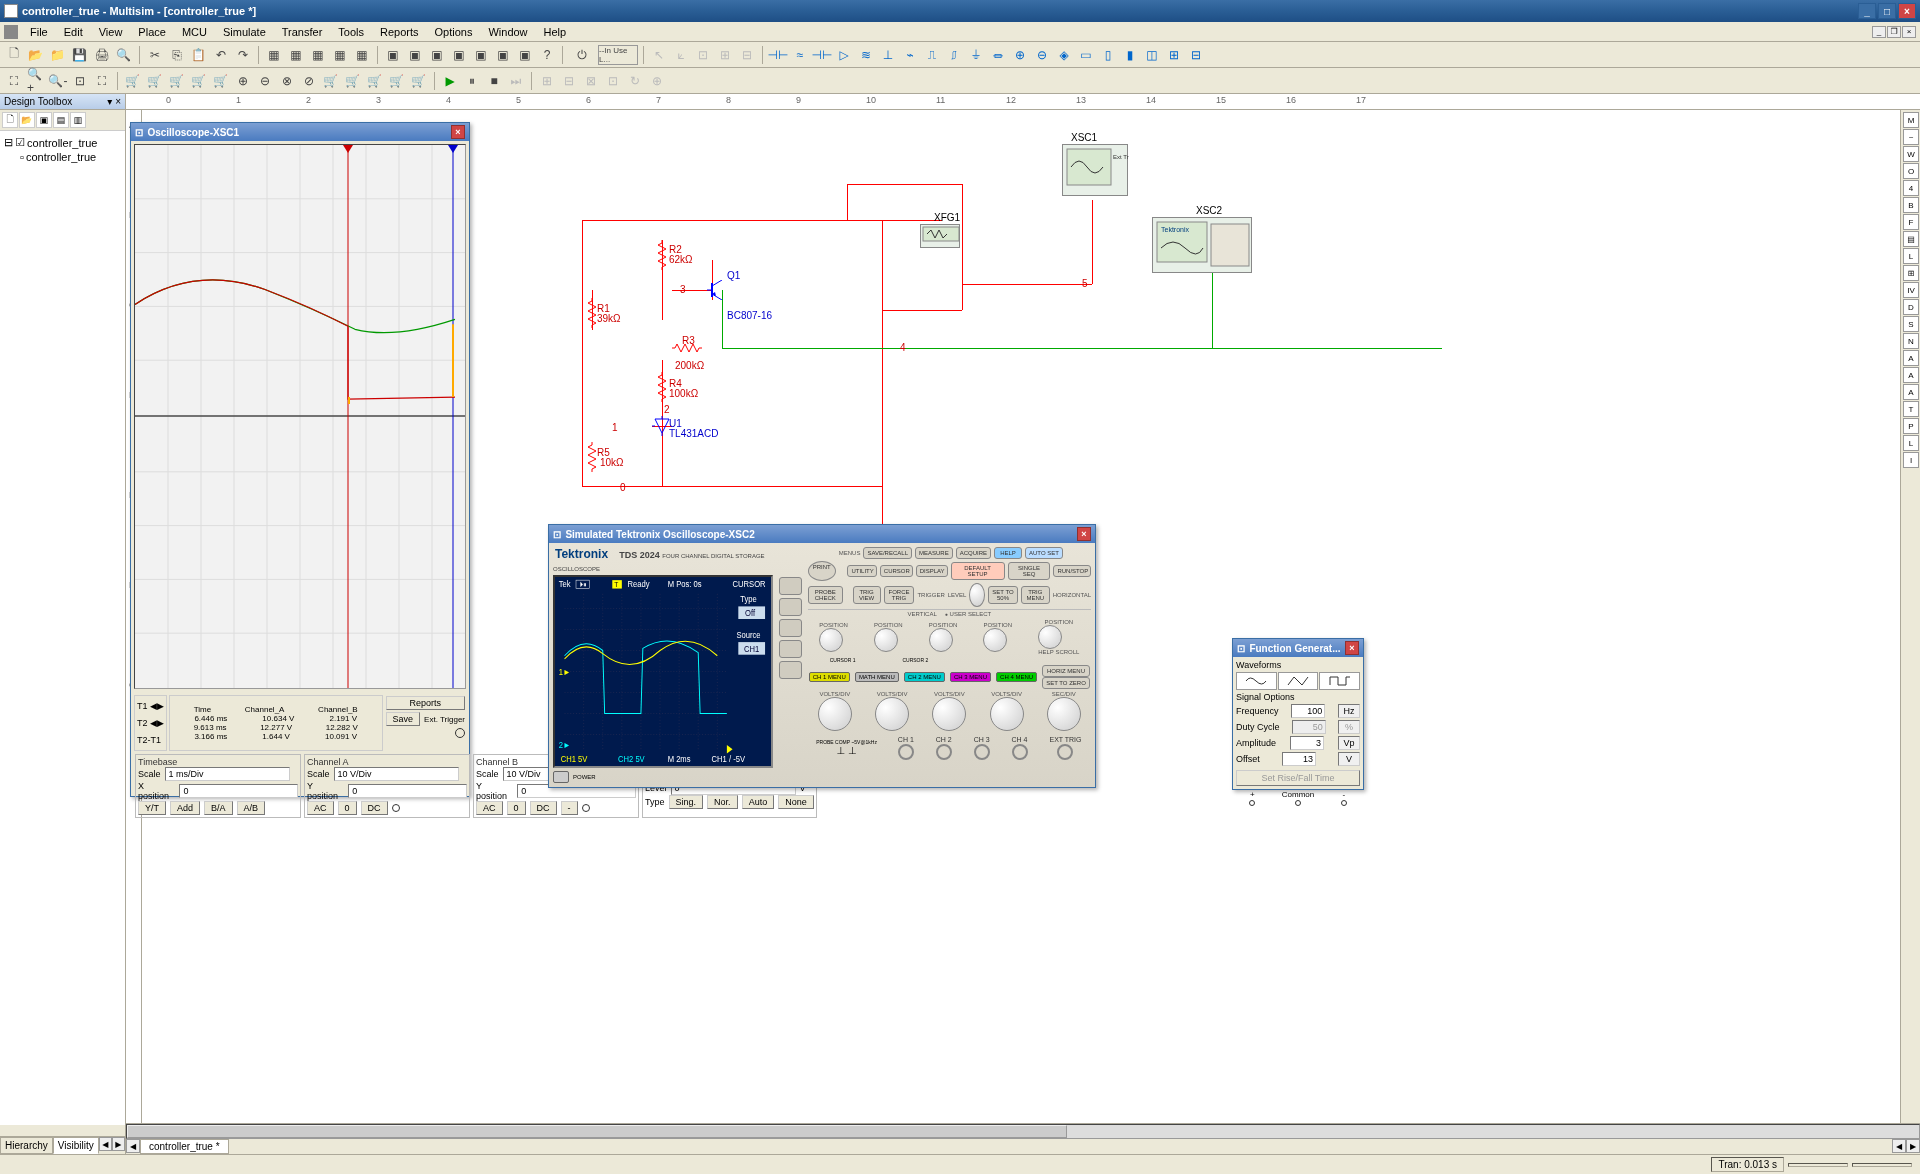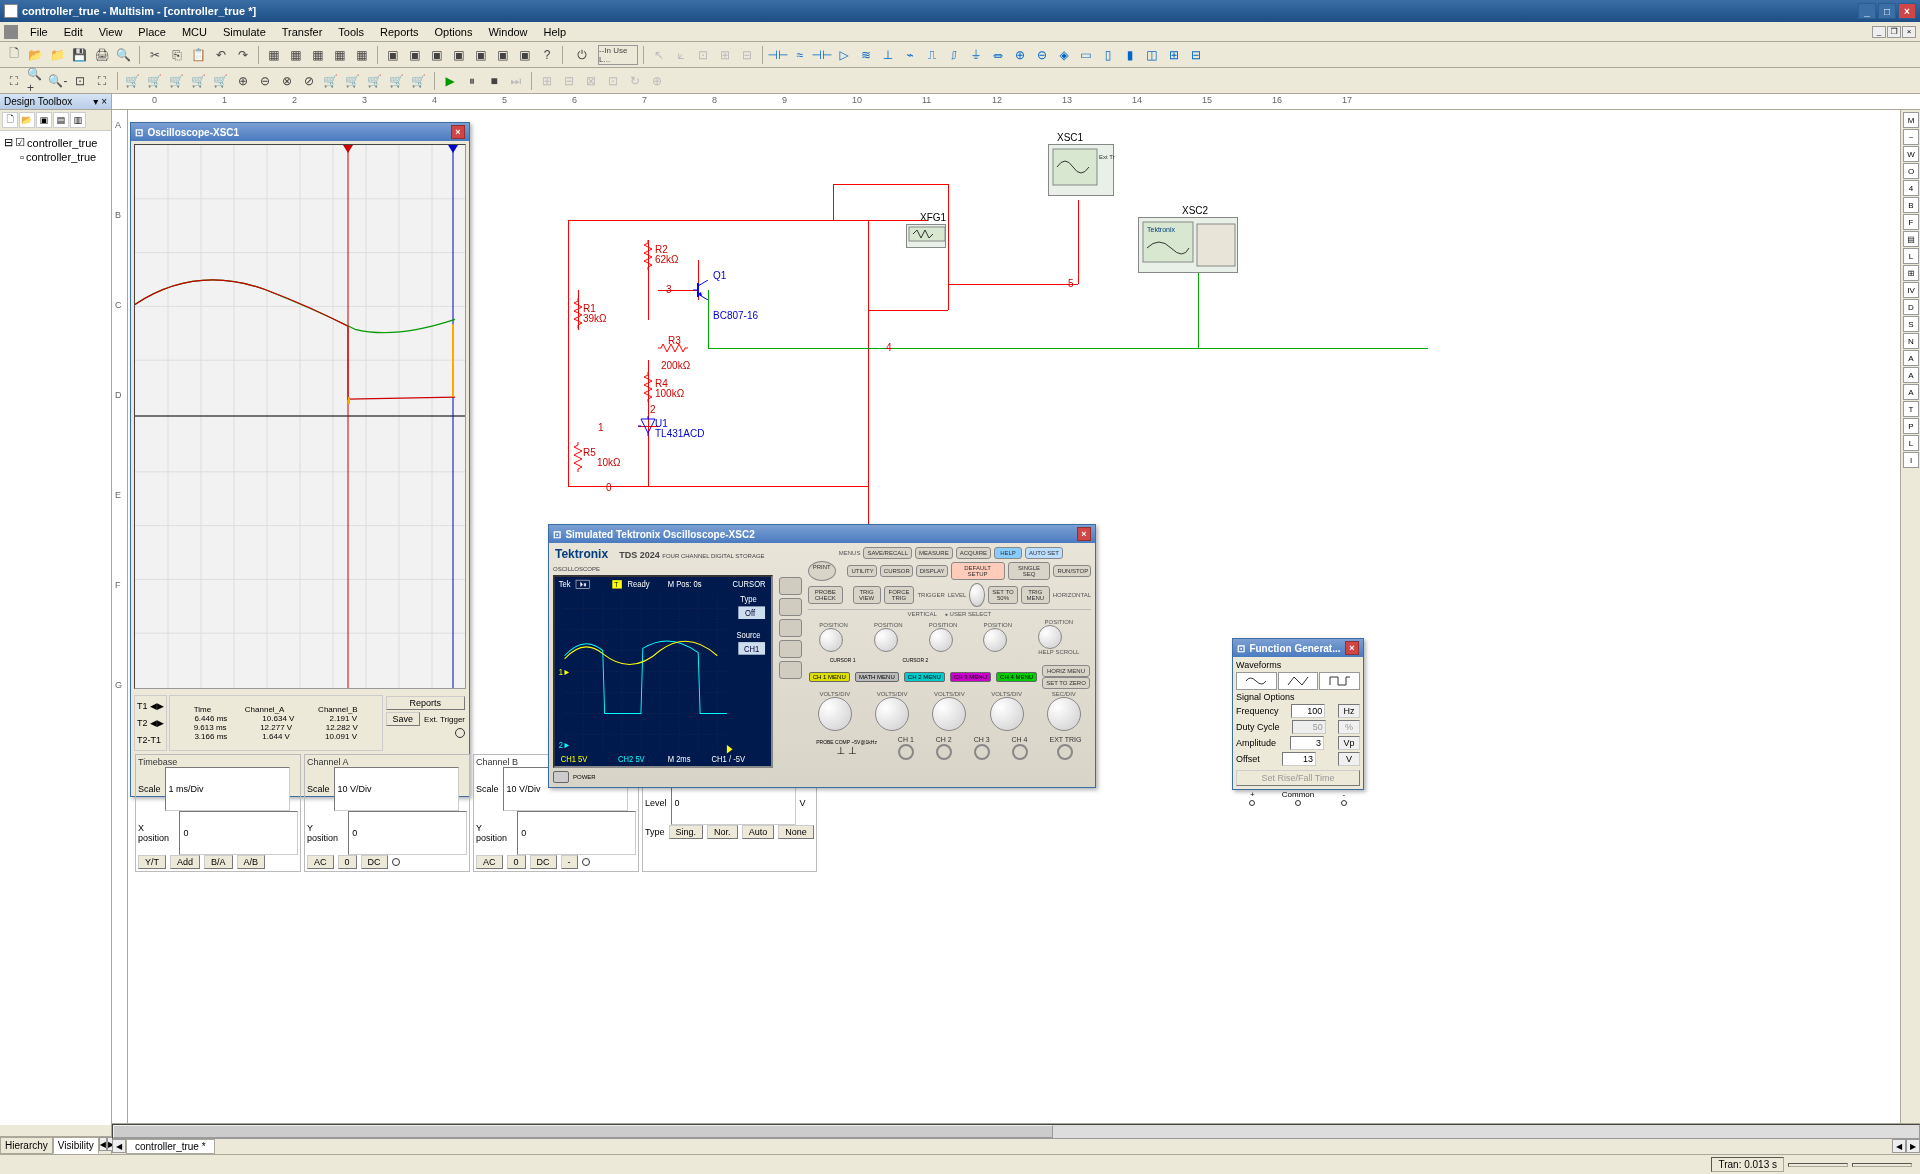--- a/index.html
+++ b/index.html
@@ -24,21 +24,21 @@
 
 .toolbar { background: #ece9d8; height: 26px; display: flex; align-items: center; padding: 0 4px; border-bottom: 1px solid #aca899; gap: 2px; }
 .toolbar .tbtn { width: 20px; height: 20px; border: 1px solid transparent; display: flex; align-items: center; justify-content: center; cursor: pointer; font-size: 12px; color: #444; }
 .toolbar .sep { width: 1px; height: 18px; background: #aca899; margin: 0 3px; }
 .toolbar .tbtn.green { color: #090; }
 .toolbar .tbtn.blue { color: #06c; }
 .toolbar .tbtn.disabled { color: #bbb; }
 
 
 .main { display: flex; height: calc(100% - 22px - 20px - 26px - 26px - 20px); }
-.sidebar { width: 112px; background: #ece9d8; border-right: 1px solid #aca899; display: flex; flex-direction: column; }
+.sidebar { width: 126px; background: #ece9d8; border-right: 1px solid #aca899; display: flex; flex-direction: column; }
 .sidebar-title { background: linear-gradient(to bottom, #d6e4f6, #b8cde8); padding: 2px 4px; font-size: 10px; border-bottom: 1px solid #aca899; display: flex; align-items: center; }
 .sidebar-title .close-x { margin-left: auto; cursor: pointer; font-size: 10px; }
 .sidebar-toolbar { display: flex; gap: 1px; padding: 2px; border-bottom: 1px solid #ccc; }
 .sidebar-toolbar .sbtn { width: 16px; height: 16px; border: 1px solid #ccc; background: #fff; cursor: pointer; font-size: 9px; display: flex; align-items: center; justify-content: center; }
 .tree { flex: 1; background: white; padding: 4px; font-size: 11px; }
 .tree-item { display: flex; align-items: center; gap: 2px; padding: 1px 0; cursor: pointer; }
 .tree-item.child { padding-left: 16px; }
 
 .sidebar-tabs { display: flex; border-top: 1px solid #aca899; margin-top: 11px; }
 .sidebar-tab { flex: 1; padding: 2px 4px; font-size: 10px; text-align: center; border: 1px solid #aca899; background: #ece9d8; cursor: pointer; }
@@ -76,21 +76,21 @@
 .clabel.black { color: #000; }
 .comp-box { position: absolute; border: 1px solid #888; background: #e8f0e8; }
 
 
 .xsc1 { position: absolute; left: 130px; top: 122px; width: 340px; height: 675px; border: 1px solid #3a6ea5; background: #ece9d8; box-shadow: 2px 2px 4px rgba(0,0,0,0.3); }
 .dlg-title { background: linear-gradient(to bottom, #7c9fd3, #4a7bc0); height: 18px; display: flex; align-items: center; color: white; font-size: 10px; padding: 0 4px; font-weight: bold; }
 .dlg-title .dlg-close { margin-left: auto; width: 14px; height: 14px; background: #d04545; border: 1px solid #903030; color: white; display: flex; align-items: center; justify-content: center; cursor: pointer; font-size: 9px; }
 .scope-screen { margin: 3px; height: 545px; background: #f2f2f2; border: 1px inset #999; position: relative; }
 .scope-controls { padding: 3px; font-size: 9px; }
 .scope-row { display: flex; gap: 4px; align-items: center; }
-.scope-field { border: 1px inset #ccc; background: white; padding: 16px 3px; font-size: 9px; min-width: 36px; }
+.scope-field { border: 1px inset #ccc; background: white; padding: 1px 3px; font-size: 9px; min-width: 36px; }
 .scope-btn { border: 1px outset #ccc; background: #ece9d8; padding: 1px 6px; font-size: 9px; cursor: pointer; }
 .scope-group { border: 1px solid #bbb; padding: 2px; margin: 1px; font-size: 9px; }
 .scope-group-title { font-size: 9px; color: #333; }
 
 
 .xsc2 { position: absolute; left: 548px; top: 524px; width: 548px; height: 264px; border: 1px solid #3a6ea5; background: #ece9d8; box-shadow: 2px 2px 4px rgba(0,0,0,0.3); }
 .tek-body { height: calc(100% - 18px); background: linear-gradient(to bottom, #e8e4d8, #d8d4c8); display: flex; padding: 4px; gap: 4px; }
 .tek-left { width: 230px; display: flex; flex-direction: column; }
 .tek-brand { color: #003e7e; font-weight: bold; font-size: 12px; padding: 2px; }
 .tek-model { font-size: 9px; color: #444; }
@@ -369,21 +369,21 @@
               <path d="M0 4 L3 4 L5 0 L9 8 L13 0 L17 8 L21 0 L25 8 L27 4 L30 4" stroke="red" fill="none"></path>
             </svg>
 
           <span class="clabel" style="left:177px;top:258px">R4</span>
           <span class="clabel" style="left:177px;top:268px">100kΩ</span>
           <svg style="position:absolute;left:166px;top:252px" width="8" height="30">
               <path d="M4 0 L4 3 L0 5 L8 9 L0 13 L8 17 L0 21 L8 25 L4 27 L4 30" stroke="red" fill="none"></path>
             </svg>
 
           <span class="clabel" style="left:105px;top:327px">R5</span>
-          <span class="clabel" style="left:119px;top:337px">10kΩ</span>
+          <span class="clabel" style="left:108px;top:337px">10kΩ</span>
           <svg style="position:absolute;left:96px;top:322px" width="8" height="30">
               <path d="M4 0 L4 3 L0 5 L8 9 L0 13 L8 17 L0 21 L8 25 L4 27 L4 30" stroke="red" fill="none"></path>
             </svg>
 
           <span class="clabel blue" style="left:235px;top:150px">Q1</span>
           <span class="clabel blue" style="left:235px;top:190px">BC807-16</span>
           <svg style="position:absolute;left:215px;top:160px" width="20" height="20">
               <line x1="5" y1="3" x2="5" y2="17" stroke="blue" stroke-width="2"></line>
               <line x1="0" y1="10" x2="5" y2="10" stroke="blue"></line>
               <line x1="5" y1="6" x2="15" y2="0" stroke="blue"></line>

